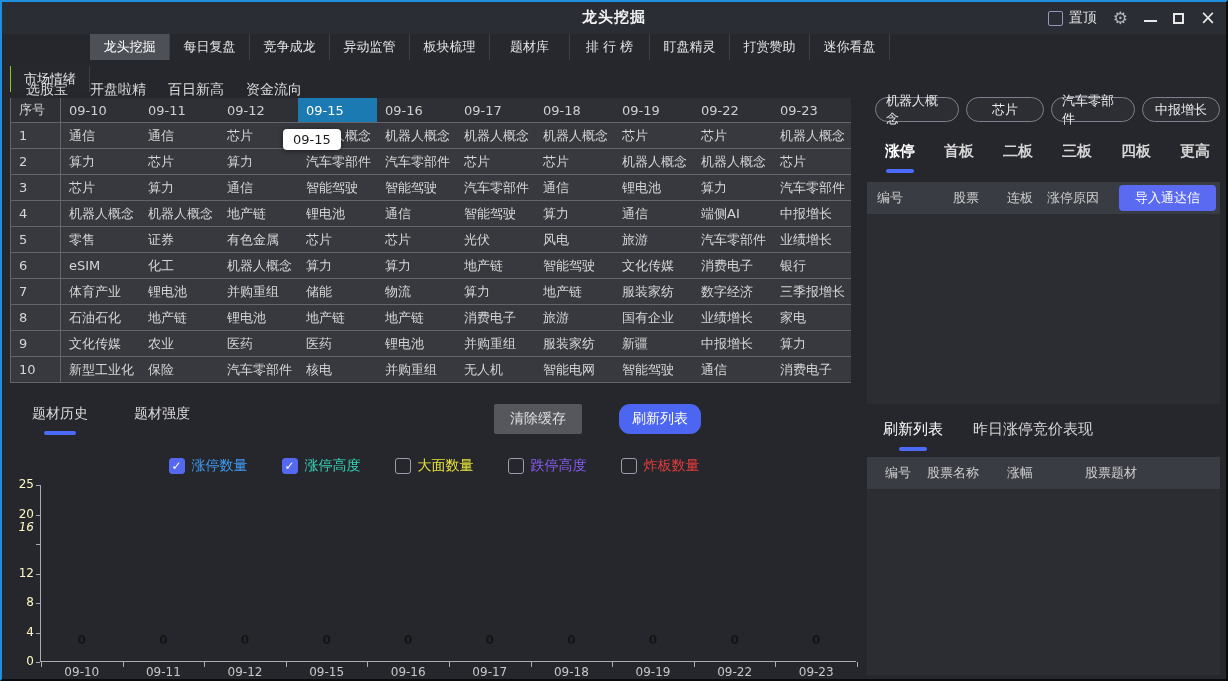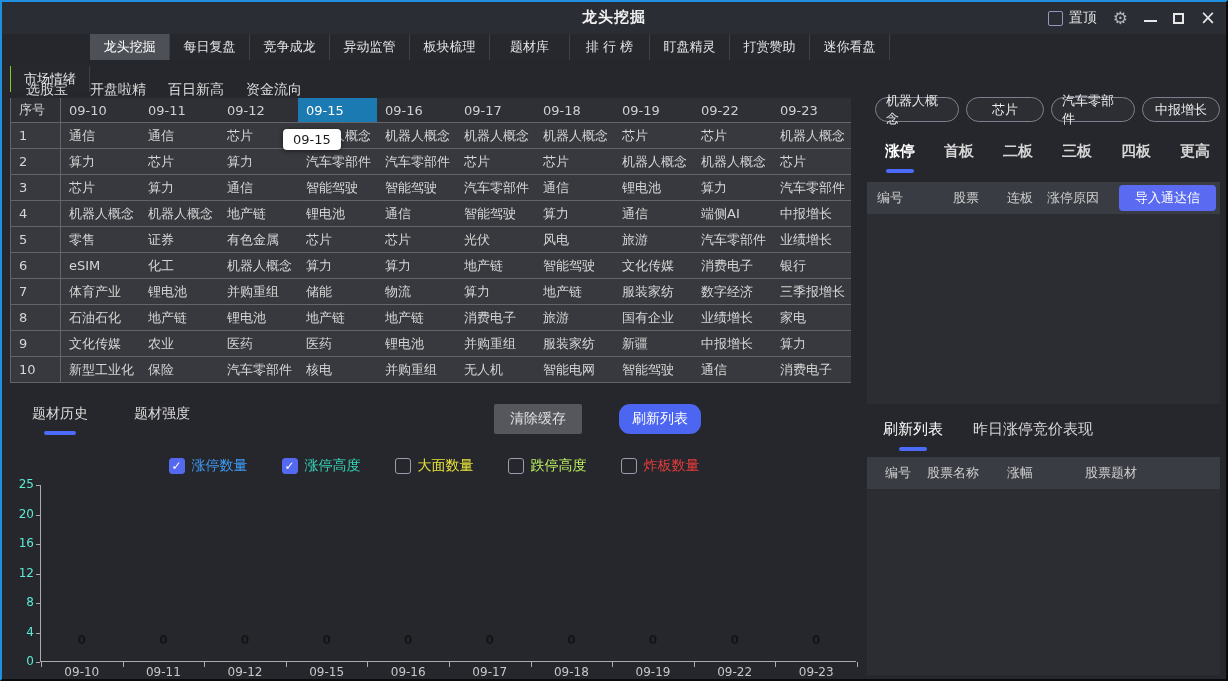--- a/index.html
+++ b/index.html
@@ -61,21 +61,21 @@
     justify-content:center;gap:34px;}
   .cbx{display:flex;align-items:center;gap:7px;cursor:pointer;}
   .box{width:16px;height:16px;border-radius:3px;border:1px solid #9a9cb0;color:#ffffff;
     font-size:12px;display:flex;align-items:center;justify-content:center;background:transparent;}
   .box.on{background:#5468f0;border-color:#5468f0;}
   .lab{font-size:14px;}
   
   .chart{position:absolute;left:8px;top:470px;width:848px;height:208px;}
   .plot{position:absolute;left:30px;top:13px;right:2px;bottom:18px;
     border-left:1px solid #a9abaf;border-bottom:1px solid #a9abaf;}
-  .ylab{position:absolute;left:0;width:24px;text-align:right;color:#5eead4;font-size:12px;}
+  .ylab{position:absolute;left:0;width:24px;text-align:right;color:#fef9c3;font-size:12px;}
   .ytick{position:absolute;width:4px;height:1px;background:#a9abaf;left:26px;}
   .xtick{position:absolute;width:1px;height:5px;background:#a9abaf;bottom:-6px;}
   .xlab{position:absolute;width:60px;text-align:center;color:#c8c8c8;font-size:12px;bottom:-18px;}
   .plab{position:absolute;width:60px;text-align:center;color:#141414;font-size:12px;
     font-weight:bold;bottom:14px;}
   
   .rpanel{position:absolute;left:865px;top:32px;width:353px;bottom:0;}
   .tags-row{position:absolute;left:8px;top:63px;display:flex;gap:7px;}
   .tag{min-width:78px;height:25px;border:1px solid #7d808c;border-radius:13px;background:#2c2e34;
     color:#eaeaea;font-size:13px;display:flex;align-items:center;justify-content:center;
@@ -300,21 +300,21 @@
       <div class="cbx">
         <div class="box on">✓</div>
         <div class="lab" style="color: rgb(53, 214, 184);">涨停高度</div>
       </div>
       <div class="cbx">
         <div class="box"></div>
         <div class="lab" style="color: rgb(230, 225, 58);">大面数量</div>
       </div>
       <div class="cbx">
         <div class="box"></div>
-        <div class="lab" style="color: #bef264;">跌停高度</div>
+        <div class="lab" style="color: #8b5cf6;">跌停高度</div>
       </div>
       <div class="cbx">
         <div class="box"></div>
         <div class="lab" style="color: rgb(227, 59, 59);">炸板数量</div>
       </div>
     </div>
 
   <div class="chart" id="chart">
     <div class="plot" id="plot">
         <div class="xtick" style="left: 0px;"></div>
@@ -346,21 +346,21 @@
         <div class="plab" style="left: 582px;">0</div>
         <div class="xlab" style="left: 663.6px;">09-22</div>
         <div class="plab" style="left: 663.6px;">0</div>
         <div class="xlab" style="left: 745.2px;">09-23</div>
         <div class="plab" style="left: 745.2px;">0</div>
       </div>
   <div class="ylab" style="top: 5px;">25</div>
       <div class="ytick" style="top: 13px;"></div>
       <div class="ylab" style="top: 34.5px;">20</div>
       <div class="ytick" style="top: 42.5px;"></div>
-      <div class="ylab" style="top: 64px;">16</div>
+      <div class="ylab" style="top: 48px; font-style: italic;">16</div>
       <div class="ytick" style="top: 72px;"></div>
       <div class="ylab" style="top: 93.5px;">12</div>
       <div class="ytick" style="top: 101.5px;"></div>
       <div class="ylab" style="top: 123px;">8</div>
       <div class="ytick" style="top: 131px;"></div>
       <div class="ylab" style="top: 152.5px;">4</div>
       <div class="ytick" style="top: 160.5px;"></div>
       <div class="ylab" style="top: 182px;">0</div>
       <div class="ytick" style="top: 190px;"></div>
     </div>

